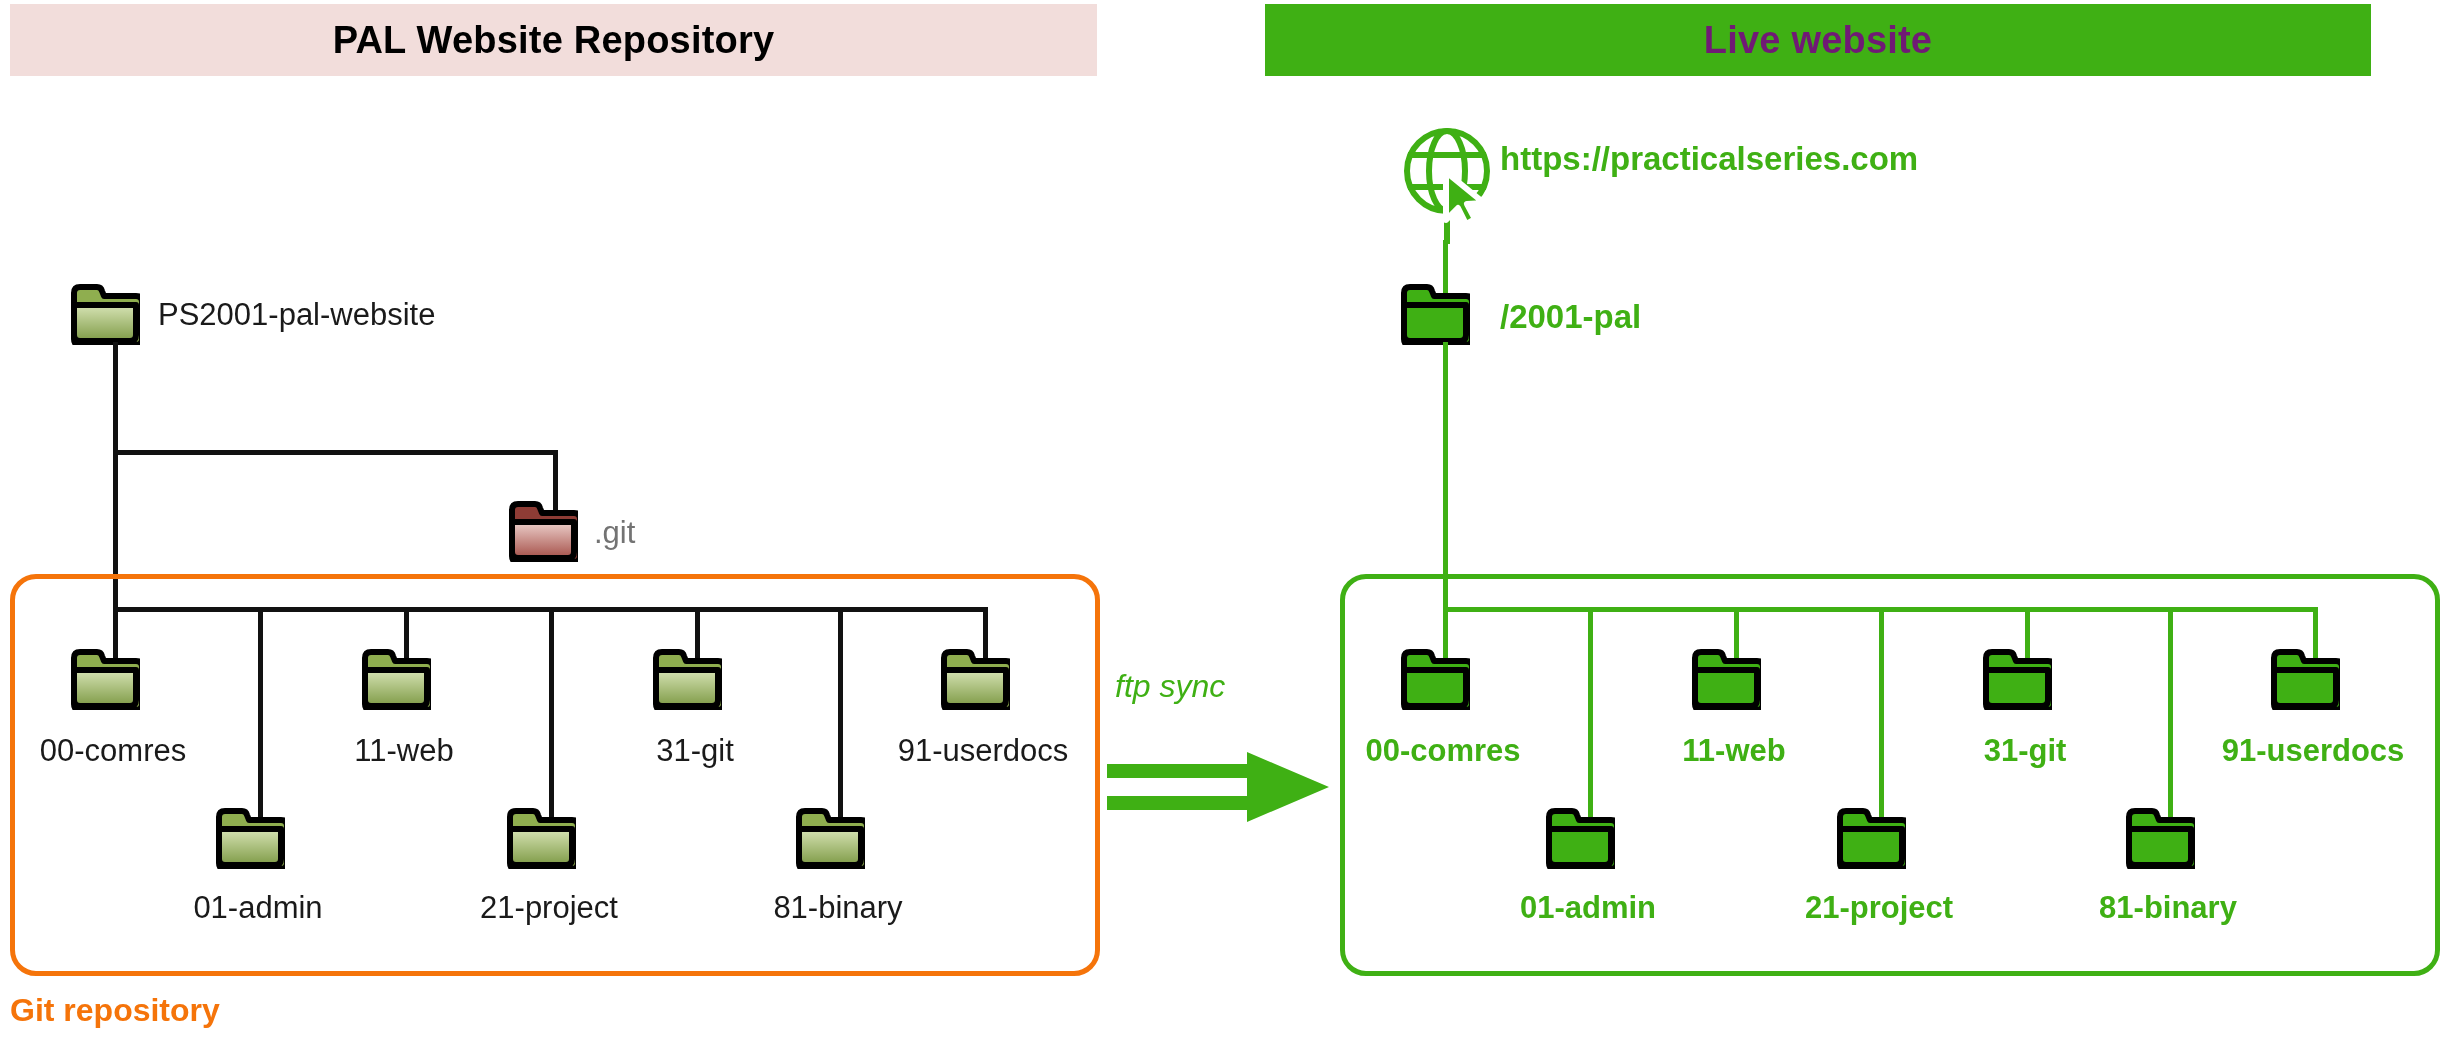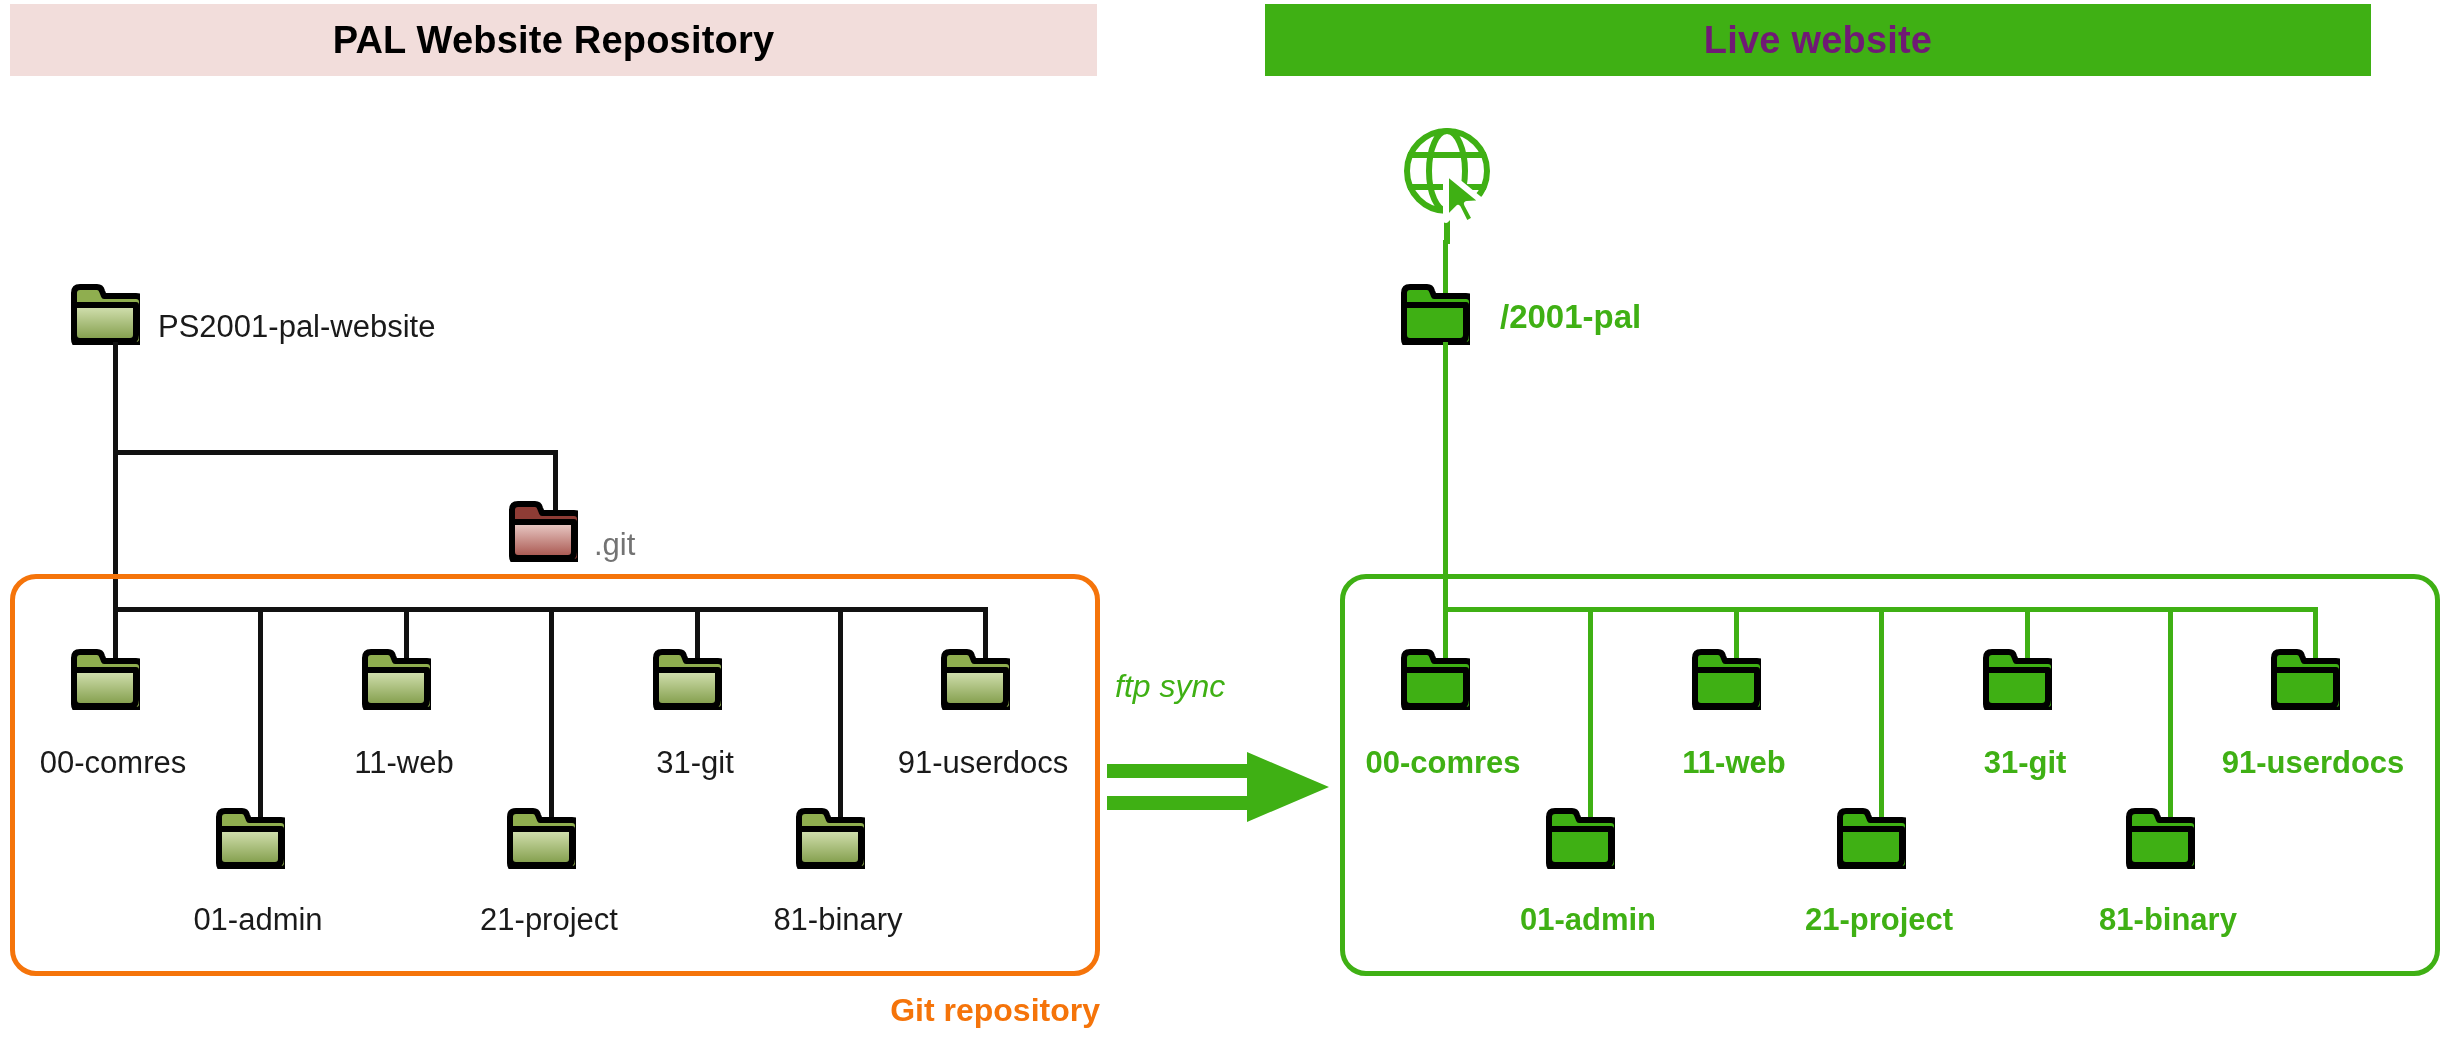--- a/index.html
+++ b/index.html
@@ -22,36 +22,36 @@
     left:1265px;top:4px;width:1106px;height:72px;
     background:#3fb014;color:#701a75;font-size:38px;
   }
 
   
   .round-box{position:absolute;border-radius:26px;box-sizing:border-box;background:transparent;}
   #git-box{left:10px;top:574px;width:1090px;height:402px;border:5px solid #f5740a;}
   #live-box{left:1340px;top:574px;width:1100px;height:402px;border:5px solid #3fb014;}
 
   #git-repo-label{
-    position:absolute;left:10px;top:992px;width:1090px;text-align:right;
+    position:absolute;left:10px;top:992px;width:1090px;text-align:left;
     color:#f5740a;font-size:32px;font-weight:bold;
   }
 
   
   .ln{position:absolute;background:#111;}
   .ln.g{background:#3fb014;}
   .lnh{height:5px;}
   .lnv{width:5px;}
 
   
   .folder{position:absolute;width:70px;height:62px;}
   .folder svg{display:block;width:70px;height:62px;}
 
   
-  .lbl{position:absolute;white-space:nowrap;margin-top:12px;}
+  .lbl{position:absolute;white-space:nowrap;}
   .lbl-dark{color:#1a1a1a;font-size:31px;}
   .lbl-green{color:#3fb014;font-size:31px;font-weight:bold;}
   .lbl-red{color:#737373;font-size:31px;}
   .ctr{transform:translateX(-50%);text-align:center;}
 
   
   .url-mono{
     position:absolute;white-space:nowrap;color:#3fb014;
     font-family:"Liberation Mono", "DejaVu Sans Mono", monospace;font-size:30px;
   }
@@ -192,20 +192,21 @@
         <circle cx="45" cy="47" r="40"></circle>
         <ellipse cx="45" cy="47" rx="18" ry="40"></ellipse>
         <line x1="6" y1="31" x2="84" y2="31"></line>
         <line x1="6" y1="63" x2="84" y2="63"></line>
         <line x1="45" y1="87" x2="45" y2="120"></line>
       </g>
       <path d="M44 48 L44 96 L56 84 L64 100 L73 95 L65 80 L82 79 Z" fill="#3fb014" stroke="#fff" stroke-width="6" stroke-linejoin="round"></path>
     </svg>
   </div>
 
+  <div class="url-bold" style="left:1500px;top:140px;">https://practicalseries.com</div>
 
   <div class="ln lnv g" style="left:1443px;top:240px;height:76px;"></div>
 
   <div class="folder" style="left:1400px;top:283px;">
     <svg viewBox="0 0 70 62" xmlns="http://www.w3.org/2000/svg">
       <path d="M4 10 q0-6 6-6 h17 q4 0 5 4 l2 5 h32 q6 0 6 6 v37 q0 6-6 6 h-56 q-6 0-6-6 z" fill="#3fb014" stroke="#000" stroke-width="6" stroke-linejoin="round"></path>
       <path d="M4 22 h62 v30 q0 6-6 6 h-50 q-6 0-6-6 z" fill="#3fb014" stroke="#000" stroke-width="6" stroke-linejoin="round"></path>
     </svg>
   </div>
   <div class="url-bold" style="left:1500px;top:298px;">/2001-pal</div>

